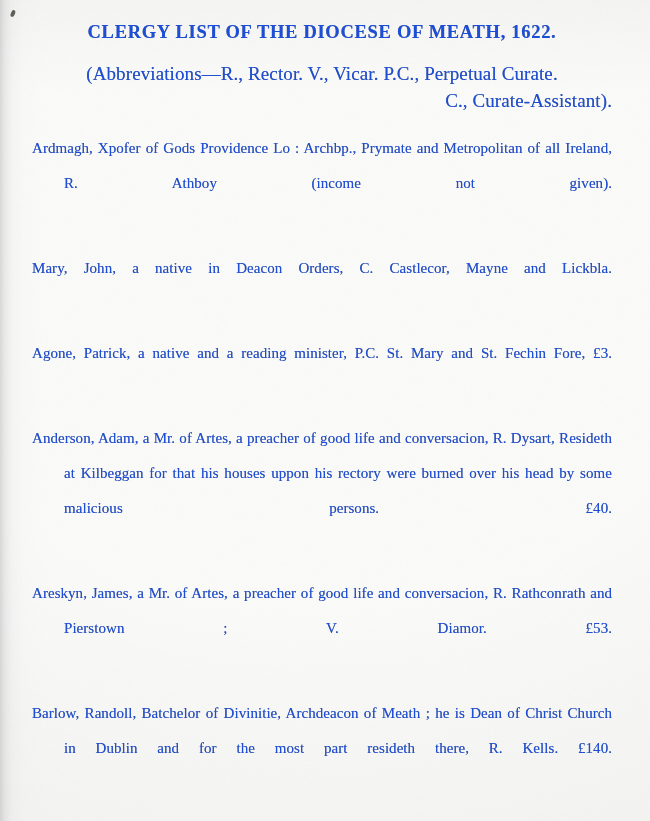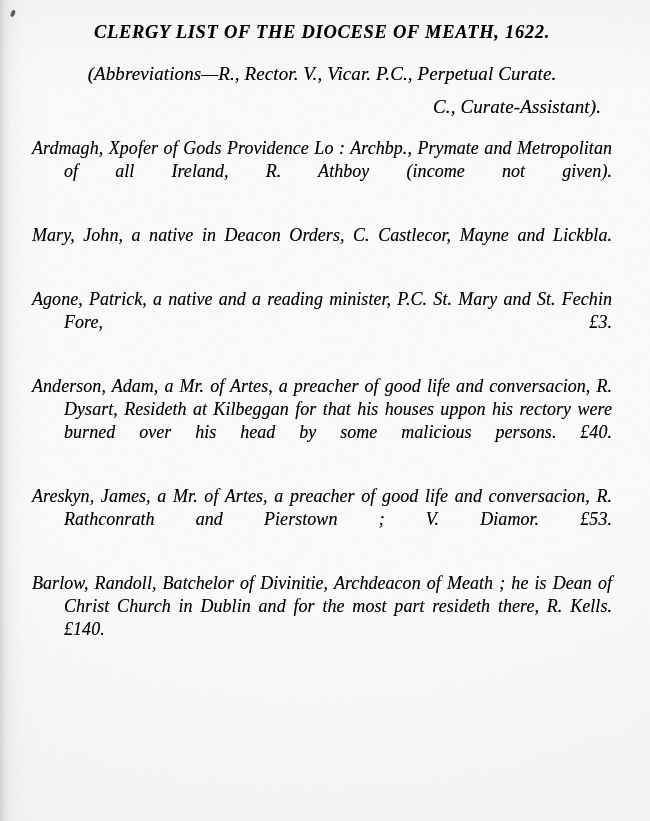--- a/index.html
+++ b/index.html
@@ -8,22 +8,21 @@
     background: #ffffff;
   }
 
   #page {
     position: relative;
     width: 650px;
     height: 821px;
     overflow: hidden;
     background: #fbfbfa;
     font-family: "Liberation Serif", "DejaVu Serif", serif;
-    color: #000000;
-    font-style: italic;
+    color: #1d4ed8;
   }
 
   
   #paper-tone {
     position: absolute;
     inset: 0;
     background:
       linear-gradient(90deg,
         rgba(150,150,152,0.34) 0px,
         rgba(176,176,178,0.22) 5px,
@@ -71,30 +70,30 @@
     letter-spacing: .7px;
     text-align: center;
     margin: 22px 0 0 0;
     white-space: pre;
   }
 
   .subtitle {
     font-size: 19px;
     text-align: center;
     letter-spacing: .1px;
-    margin: 11px;
+    margin: 0;
   }
   .subtitle.l1 { margin-top: 20px; }
   .subtitle.l2 { margin-top: 5px; text-align: right; }
 
   .entries { margin-top: 19px; }
 
   .entry {
-    font-size: 18px;
-    line-height: 23px;
+    font-size: 15px;
+    line-height: 35px;
     text-align: justify;
     text-justify: inter-word;
     padding-left: 32px;
     text-indent: -32px;
     margin-bottom: 6.5px;
     letter-spacing: .05px;
     word-spacing: .4px;
     hyphens: none;
   }
   .entry:last-child { margin-bottom: 0; }

